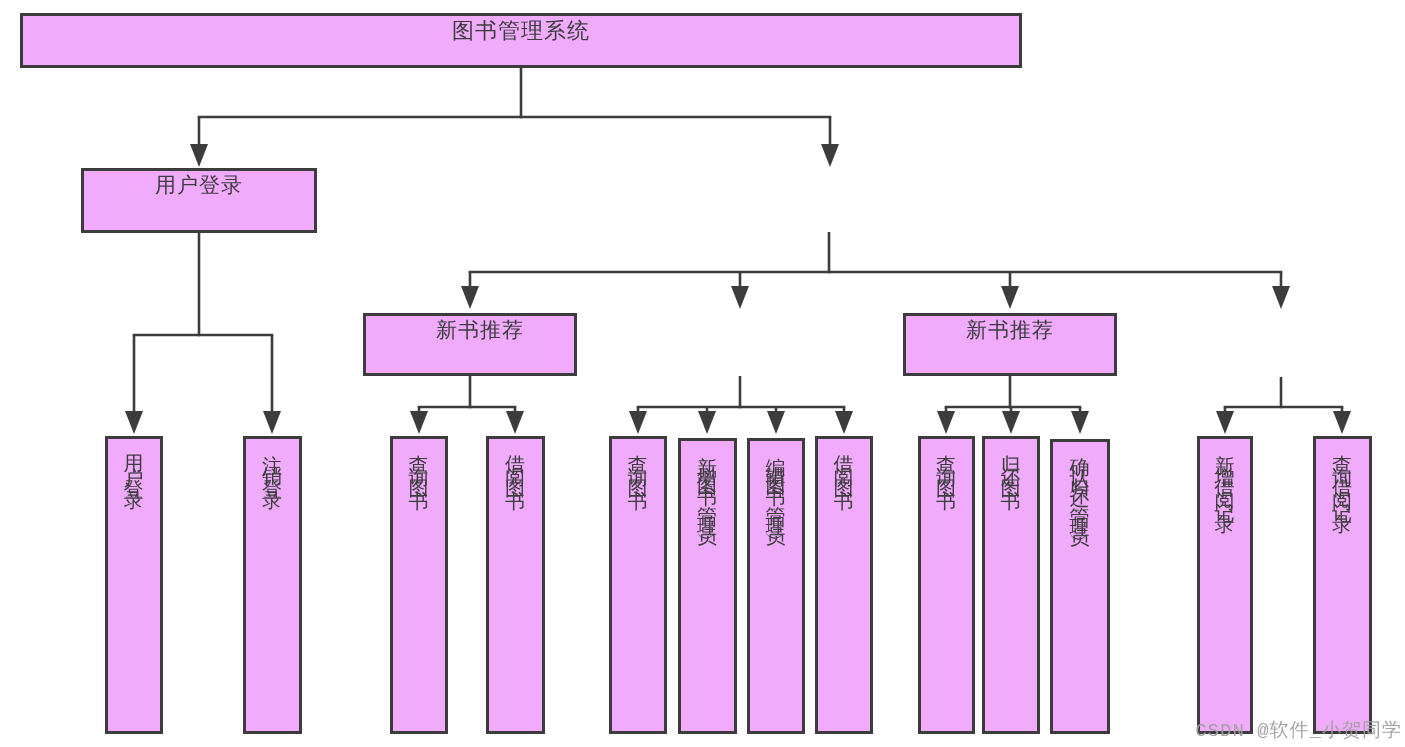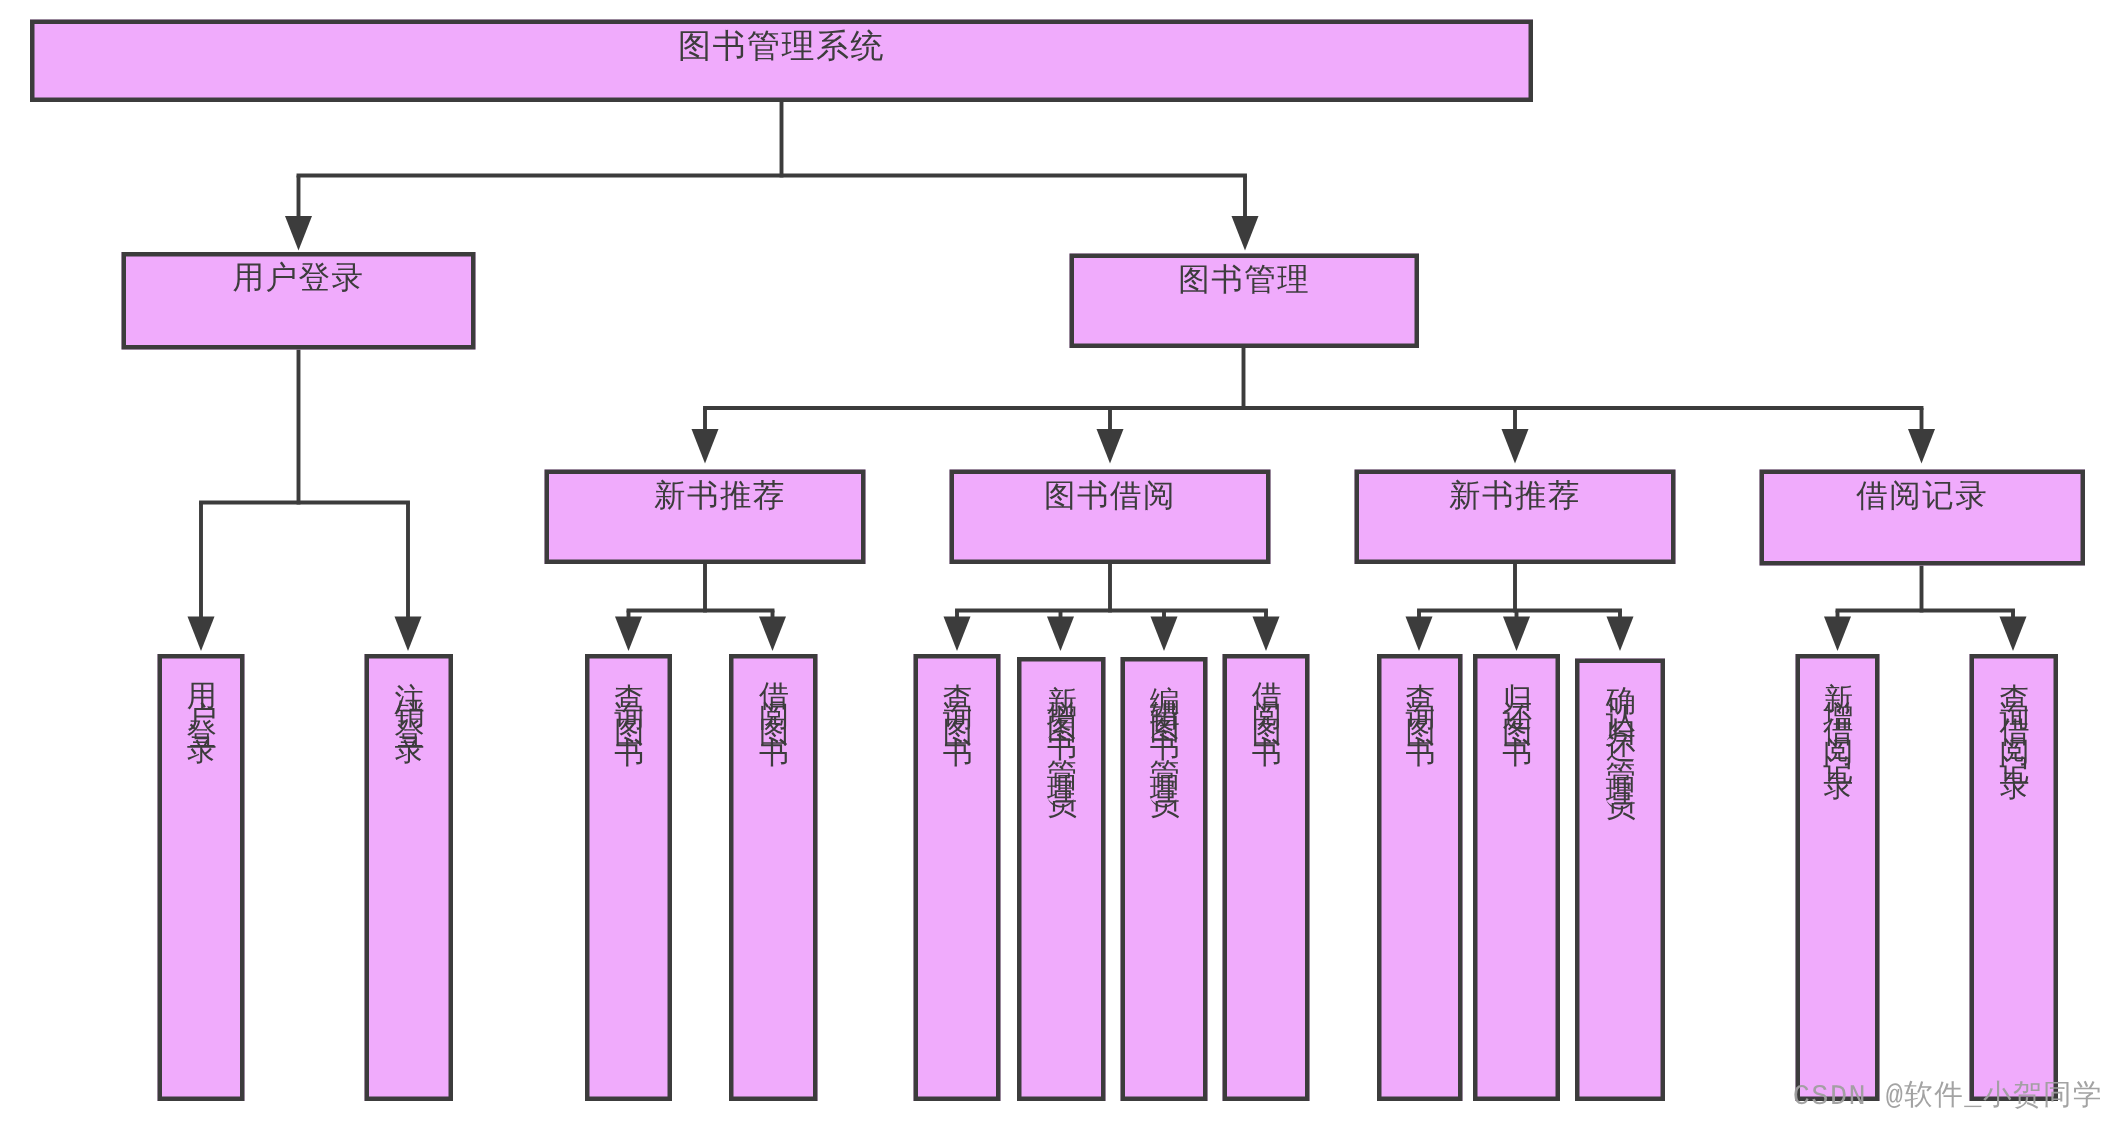--- a/index.html
+++ b/index.html
@@ -152,36 +152,27 @@
     </g>
   </svg>
 
   <div class="node h root" style="left:20px; top:13px; width:1002px; height:55px;">
     <span>图书管理系统</span>
   </div>
 
   <div class="node h" style="left:81px; top:168px; width:236px; height:65px;">
     <span>用户登录</span>
   </div>
-  <div class="node h" style="left:713px; top:169px; width:233px; height:63px;">
-    <span>图书管理</span>
-  </div>
 
   <div class="node h" style="left:363px; top:313px; width:214px; height:63px;padding-left:20px;">
     <span>新书推荐</span>
   </div>
-  <div class="node h" style="left:633px; top:313px; width:214px; height:63px;">
-    <span>图书借阅</span>
-  </div>
   <div class="node h" style="left:903px; top:313px; width:214px; height:63px;">
     <span>新书推荐</span>
   </div>
-  <div class="node h" style="left:1173px; top:313px; width:217px; height:64px;">
-    <span>借阅记录</span>
-  </div>
 
   <div class="node leaf" style="left:105px; top:436px; width:58px; height:298px;">
     <span>用户登录</span>
   </div>
   <div class="node leaf" style="left:243px; top:436px; width:59px; height:298px;">
     <span>注销登录</span>
   </div>
 
   <div class="node leaf" style="left:390px; top:436px; width:58px; height:298px;">
     <span>查询图书</span>

